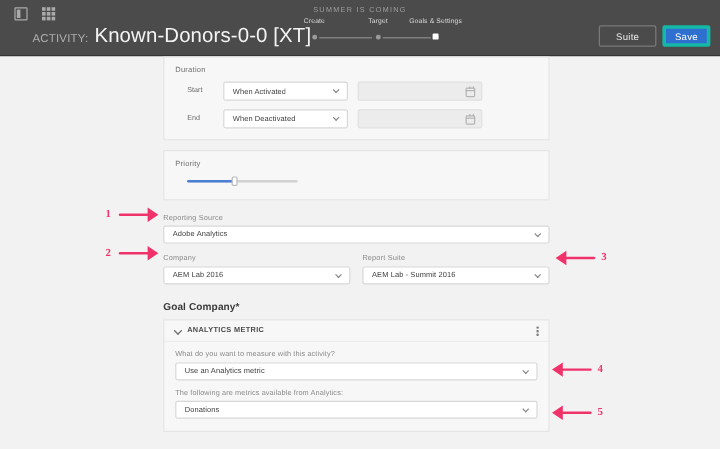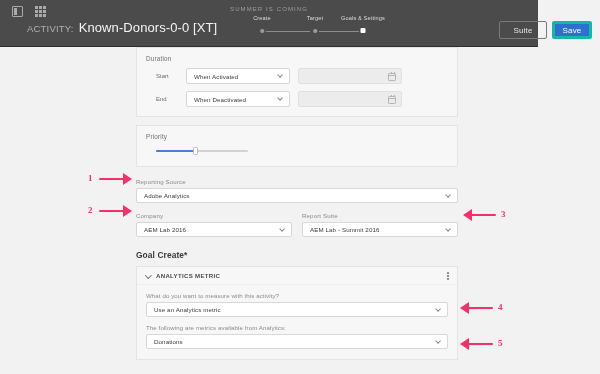--- a/index.html
+++ b/index.html
@@ -17,21 +17,21 @@
   #app {
     position: relative;
     width: 600px;
     height: 374px;
   }
 
   
   .topbar {
     position: absolute;
     left: 0; top: 0;
-    width: 538px;
+    width: 600px;
     height: 47px;
     background: #4b4b4b;
     border-bottom: 1px solid #2e2e2e;
     box-sizing: border-box;
   }
   .topbar-icons {
     position: absolute;
     left: 12px; top: 6px;
     display: flex;
     gap: 12px;
@@ -70,21 +70,21 @@
     align-items: baseline;
     gap: 5px;
     white-space: nowrap;
   }
   .activity-label {
     font-size: 9.5px;
     color: #b0b0b0;
     letter-spacing: .2px;
   }
   .activity-name {
-    font-size: 13px;
+    font-size: 17px;
     color: #f4f4f4;
     letter-spacing: .1px;
   }
 
   .brand-tag {
     position: absolute;
     left: 0; right: 0; top: 6px;
     text-align: center;
     font-size: 6px;
     letter-spacing: 1.1px;
@@ -553,21 +553,21 @@
         </div>
         <div>
           <span class="field-label">Report Suite</span>
           <div class="select">
             <span class="val">AEM Lab - Summit 2016</span>
             <span class="chev"></span>
           </div>
         </div>
       </div>
 
-      <div class="goal-title">Goal Create*</div>
+      <div class="goal-title">Goal Company*</div>
 
       <div class="metric-card">
         <div class="metric-head">
           <span class="metric-chev"></span>
           <span class="metric-title">ANALYTICS METRIC</span>
           <span class="kebab">
               <i></i>
               <i></i>
               <i></i>
             </span>

